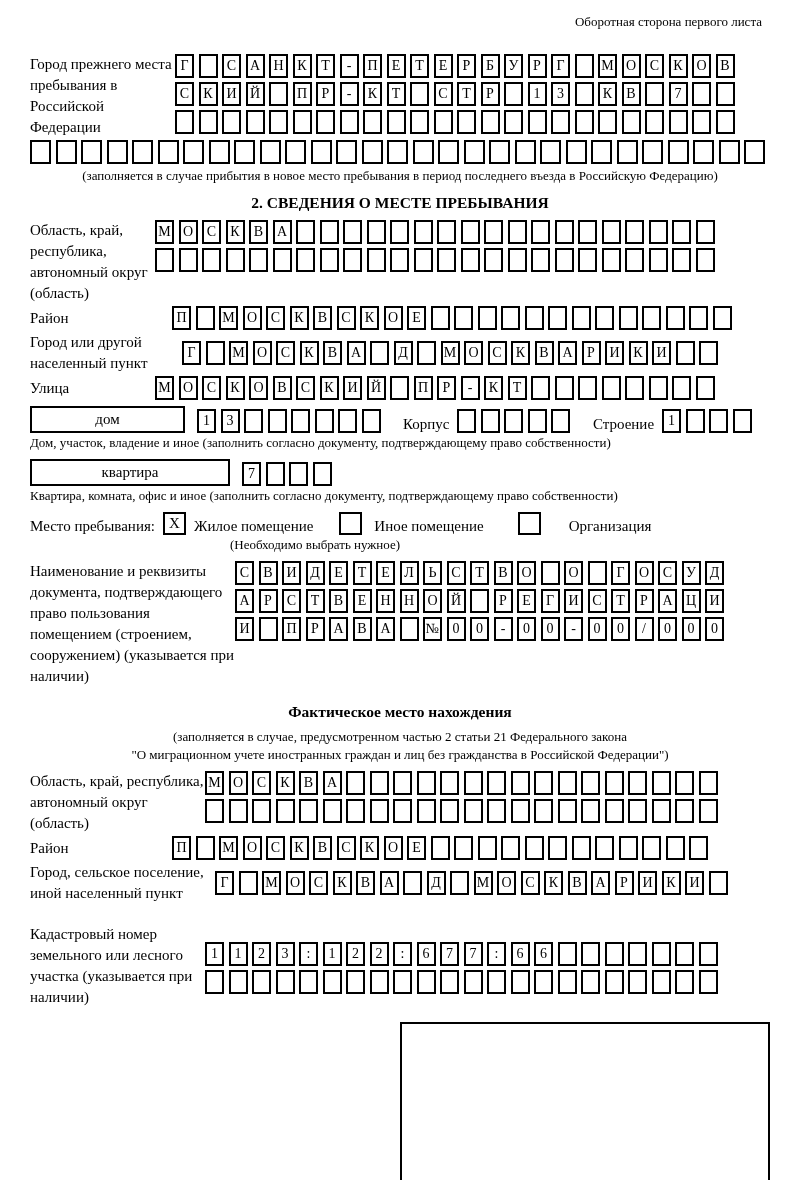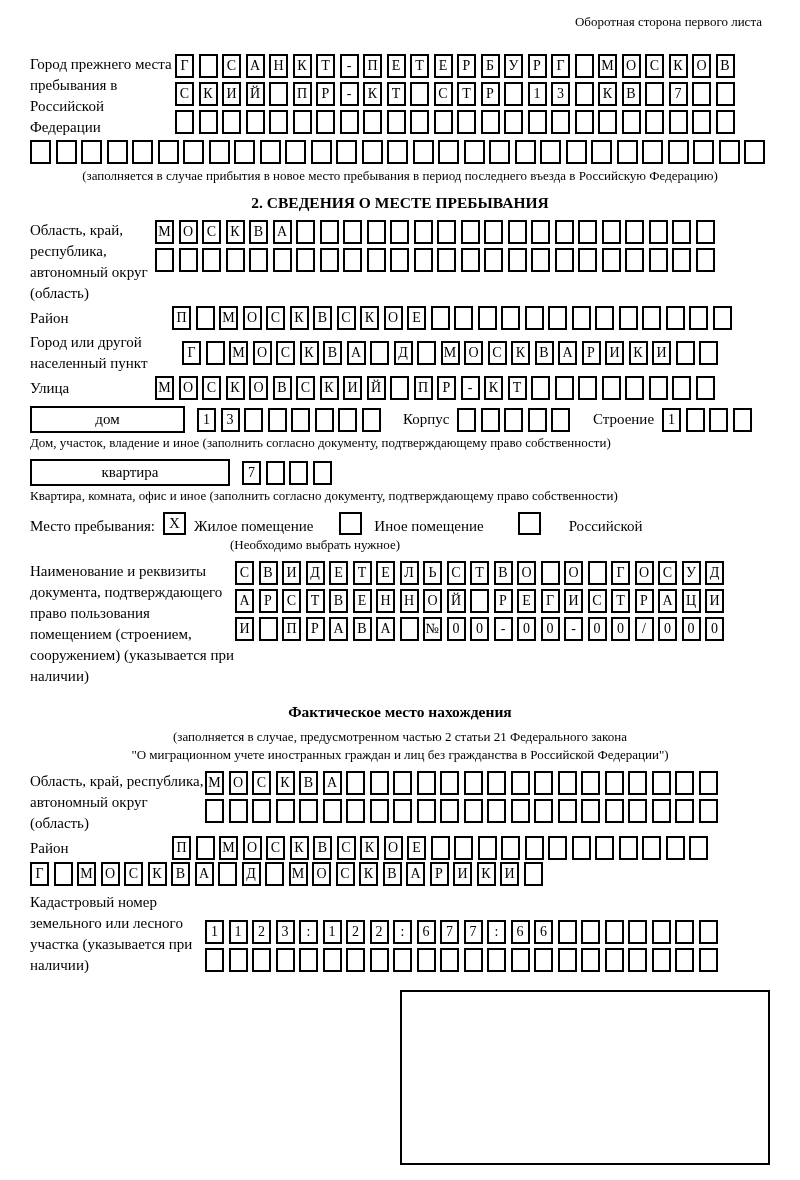--- a/index.html
+++ b/index.html
@@ -27,21 +27,21 @@
 
   .w145 { width:145px; } .w125 { width:125px; } .w142 { width:142px; }
   .w152 { width:152px; } .w205 { width:205px; } .w175 { width:175px; }
   .w185 { width:185px; }
 
   .caption { font-size:13px; margin:2px 0 8px 0; }
   .caption.center { text-align:center; }
 
   .sect-title { text-align:center; font-weight:bold; font-size:15.5px; margin:10px 0 8px 0; }
 
-  .inline-row { display:flex; align-items:center; margin:6px 0 2px 0; }
+  .inline-row { display:flex; align-items:flex-end; margin:6px 0 2px 0; }
   .boxfield {
     border:2px solid #000; height:27px; display:flex; align-items:center;
     justify-content:center; font-size:15px; flex:0 0 auto;
   }
   .boxfield.dom { width:155px; margin-right:12px; }
   .boxfield.kv  { width:200px; margin-right:12px; }
   .mini-label { font-size:15px; margin:0 8px 0 18px;font-family:Liberation Serif, serif; }
 
   .chk-row { display:flex; align-items:flex-end; margin:8px 0 2px 0; }
   .chk {
@@ -368,21 +368,21 @@
   </div>
   <div class="caption">Квартира, комната, офис и иное (заполнить согласно документу, подтверждающему право собственности)</div>
 
   <div class="chk-row">
     <span class="chk-label">Место пребывания:</span>
     <span class="chk" style="margin-left:8px;">X</span>
     <span class="chk-label" style="margin-left:8px;">Жилое помещение</span>
     <span class="chk" style="margin-left:26px;"></span>
     <span class="chk-label" style="margin-left:12px;">Иное помещение</span>
     <span class="chk" style="margin-left:34px;"></span>
-    <span class="chk-label" style="margin-left:28px;">Российской</span>
+    <span class="chk-label" style="margin-left:28px;">Организация</span>
   </div>
   <div class="caption" style="margin-left:200px;">(Необходимо выбрать нужное)</div>
 
   <div class="frow" style="margin-top:6px;">
     <div class="flabel w205">Наименование и реквизиты документа, подтверждающего право пользования помещением (строением, сооружением) (указывается при наличии)</div>
     <div>
       <div class="grid">
           <span class="cell">С</span>
           <span class="cell">В</span>
           <span class="cell">И</span>
@@ -535,20 +535,21 @@
         <span class="cell"></span>
         <span class="cell"></span>
         <span class="cell"></span>
         <span class="cell"></span>
         <span class="cell"></span>
         <span class="cell"></span>
       </div>
   </div>
 
   <div class="frow vcenter">
+    <div class="flabel w185">Город, сельское поселение, иной населенный пункт</div>
     <div class="grid mb0">
         <span class="cell">Г</span>
         <span class="cell"></span>
         <span class="cell">М</span>
         <span class="cell">О</span>
         <span class="cell">С</span>
         <span class="cell">К</span>
         <span class="cell">В</span>
         <span class="cell">А</span>
         <span class="cell"></span>
@@ -561,21 +562,21 @@
         <span class="cell">В</span>
         <span class="cell">А</span>
         <span class="cell">Р</span>
         <span class="cell">И</span>
         <span class="cell">К</span>
         <span class="cell">И</span>
         <span class="cell"></span>
       </div>
   </div>
 
-  <div class="frow" style="margin-top:6px;align-items:flex-end;">
+  <div class="frow" style="margin-top:20px;">
     <div class="flabel w175">Кадастровый номер земельного или лесного участка (указывается при наличии)</div>
     <div style="padding-top:18px;">
       <div class="grid">
           <span class="cell">1</span>
           <span class="cell">1</span>
           <span class="cell">2</span>
           <span class="cell">3</span>
           <span class="cell">:</span>
           <span class="cell">1</span>
           <span class="cell">2</span>

